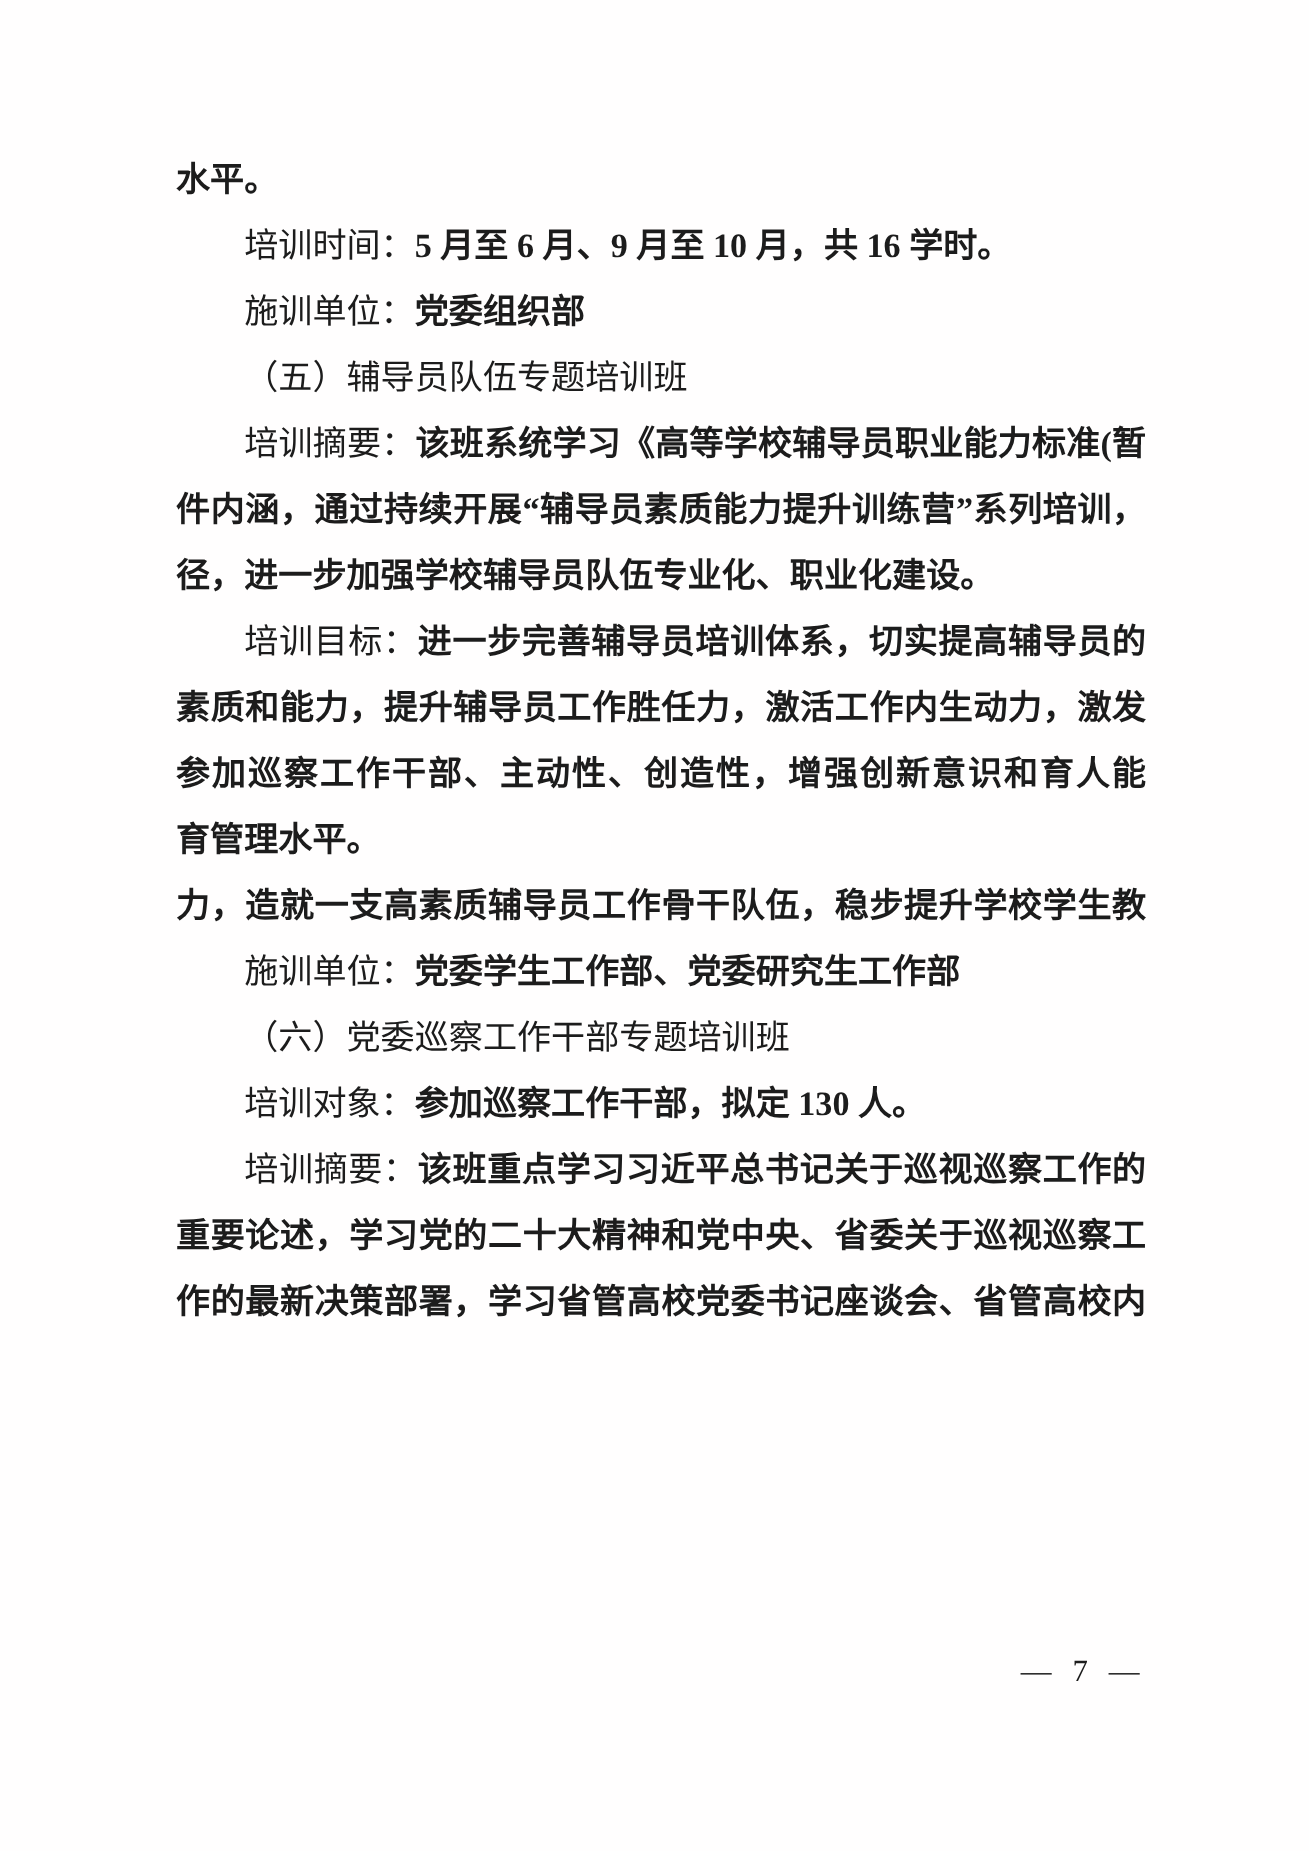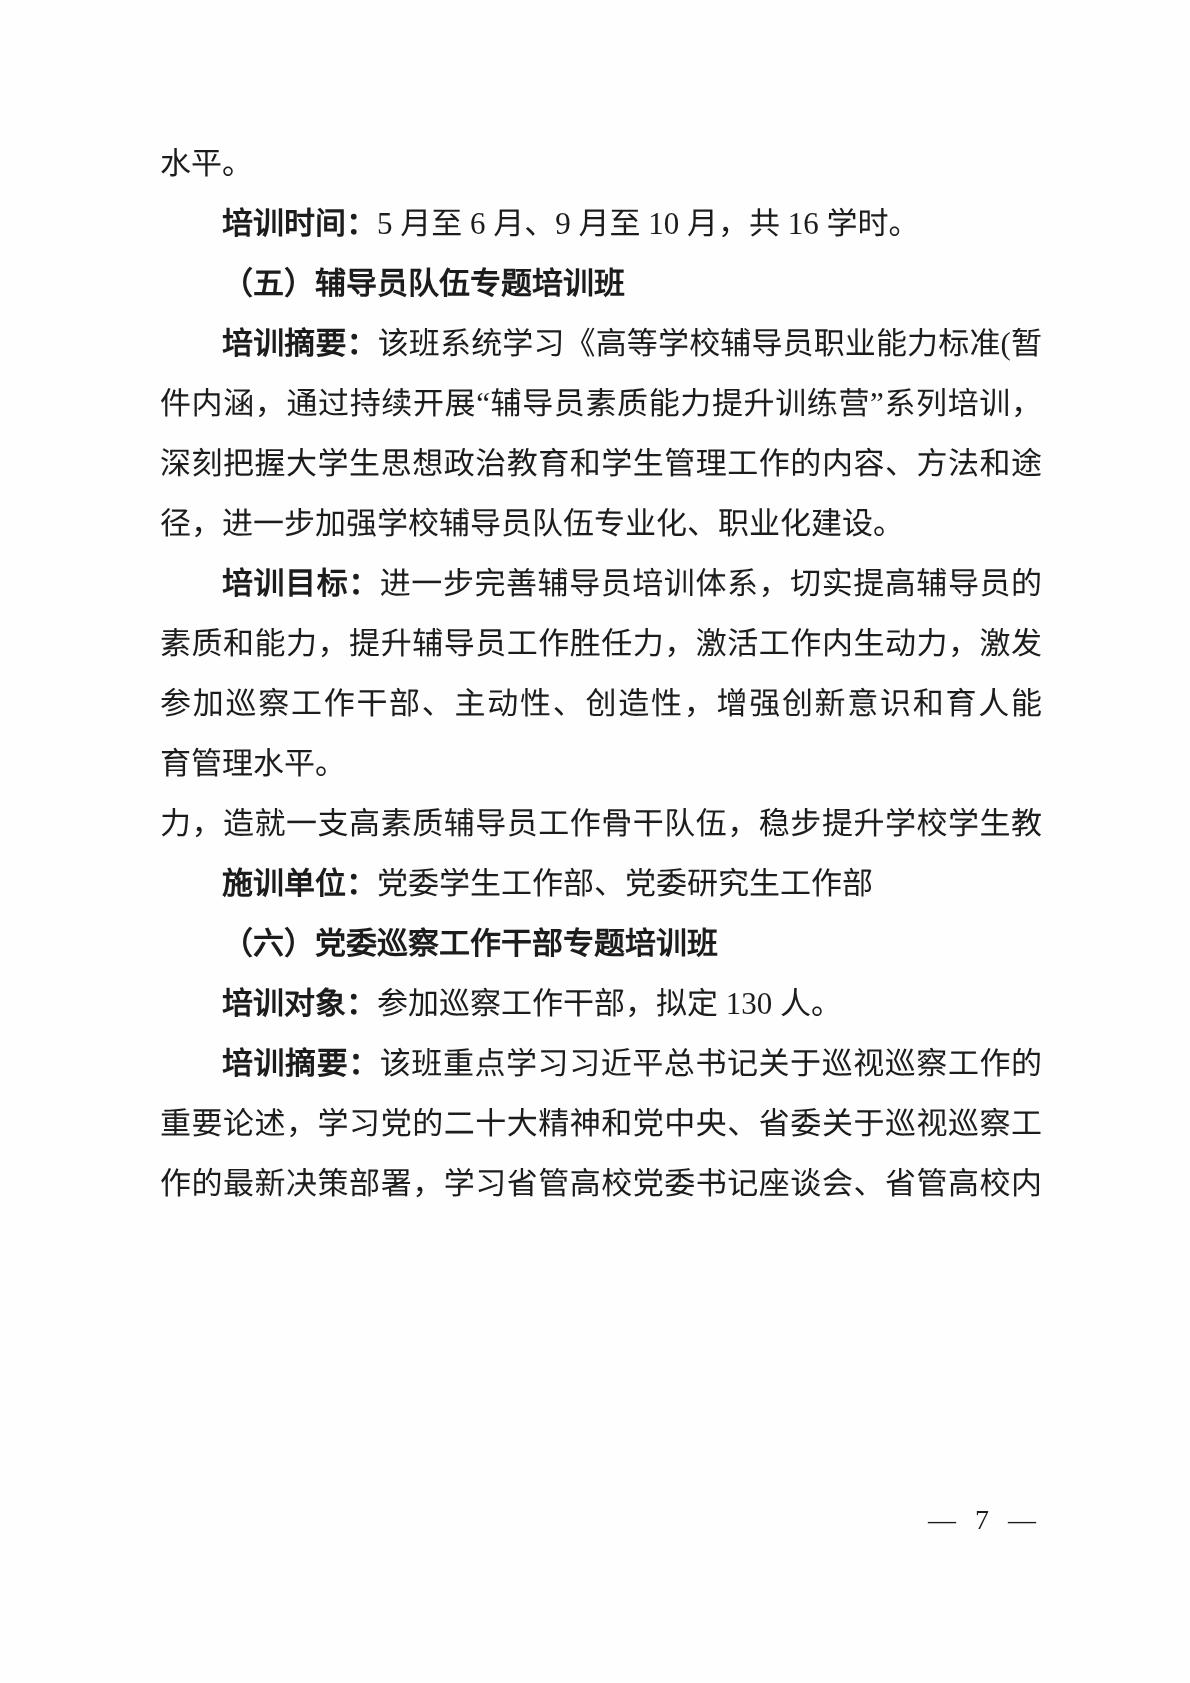--- a/index.html
+++ b/index.html
@@ -31,48 +31,48 @@
   }
   .line.justify {
     text-align: justify;
     text-align-last: justify;
     white-space: normal;
   }
   .line.indent {
     text-indent: 2em;
   }
   .label {
-    font-weight: 700;
+    font-weight: 400;
     font-family: "Liberation Sans", "DejaVu Sans", sans-serif;
   }
   .body-text {
-    font-weight: 400;
+    font-weight: 700;
   }
   .footer {
     position: absolute;
     top: 1496px;
     right: 148px;
     font-size: 28px;
     line-height: 48px;
     letter-spacing: 6px;
     color: #1c1c1c;
     font-family: "Liberation Serif", "DejaVu Serif", serif;
   }
 </style>
 </head>
 <body>
 
 <div class="page">
   <div class="content">
       <div class="line"><span class="body-text">水平。</span></div>
       <div class="line indent"><span class="label">培训时间：</span><span class="body-text">5 月至 6 月、9 月至 10 月，共 16 学时。</span></div>
+      <div class="line indent"><span class="label">施训单位：</span><span class="body-text">党委组织部</span></div>
       <div class="line indent"><span class="label">（五）辅导员队伍专题培训班</span></div>
       <div class="line justify indent"><span class="label">培训摘要：</span><span class="body-text">该班系统学习《高等学校辅导员职业能力标准(暂</span></div>
       <div class="line justify"><span class="body-text">件内涵，通过持续开展“辅导员素质能力提升训练营”系列培训，</span></div>
-      <div class="line justify"><span class="body-text">深刻把握大学生思想政治教育和学生管理工作的内容、方法和途</span></div>
       <div class="line"><span class="body-text">径，进一步加强学校辅导员队伍专业化、职业化建设。</span></div>
       <div class="line justify indent"><span class="label">培训目标：</span><span class="body-text">进一步完善辅导员培训体系，切实提高辅导员的</span></div>
       <div class="line justify"><span class="body-text">素质和能力，提升辅导员工作胜任力，激活工作内生动力，激发</span></div>
       <div class="line justify"><span class="body-text">参加巡察工作干部、主动性、创造性，增强创新意识和育人能</span></div>
       <div class="line"><span class="body-text">育管理水平。</span></div>
       <div class="line justify"><span class="body-text">力，造就一支高素质辅导员工作骨干队伍，稳步提升学校学生教</span></div>
       <div class="line indent"><span class="label">施训单位：</span><span class="body-text">党委学生工作部、党委研究生工作部</span></div>
       <div class="line indent"><span class="label">（六）党委巡察工作干部专题培训班</span></div>
       <div class="line indent"><span class="label">培训对象：</span><span class="body-text">参加巡察工作干部，拟定 130 人。</span></div>
       <div class="line justify indent"><span class="label">培训摘要：</span><span class="body-text">该班重点学习习近平总书记关于巡视巡察工作的</span></div>

